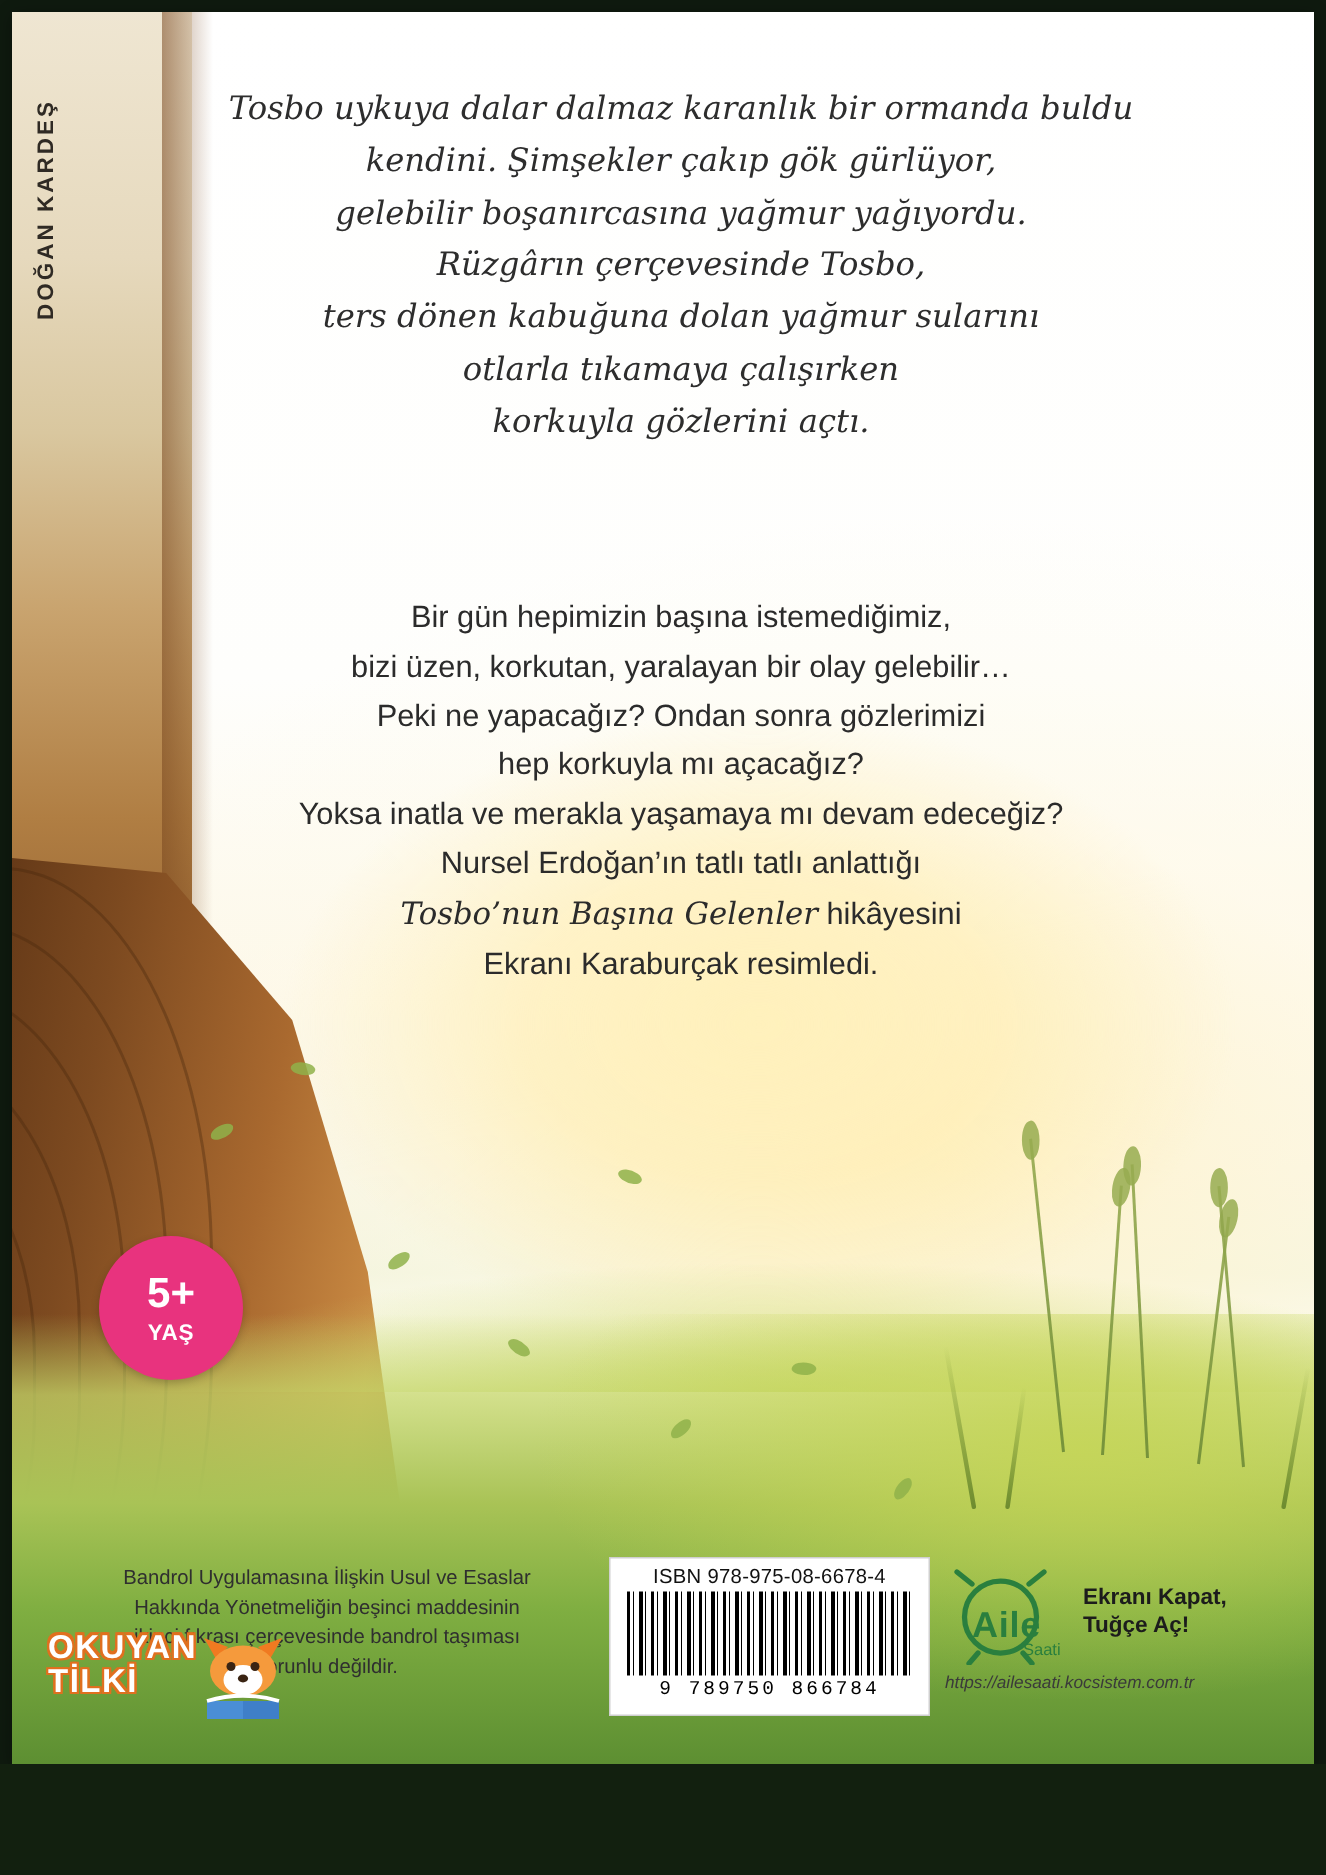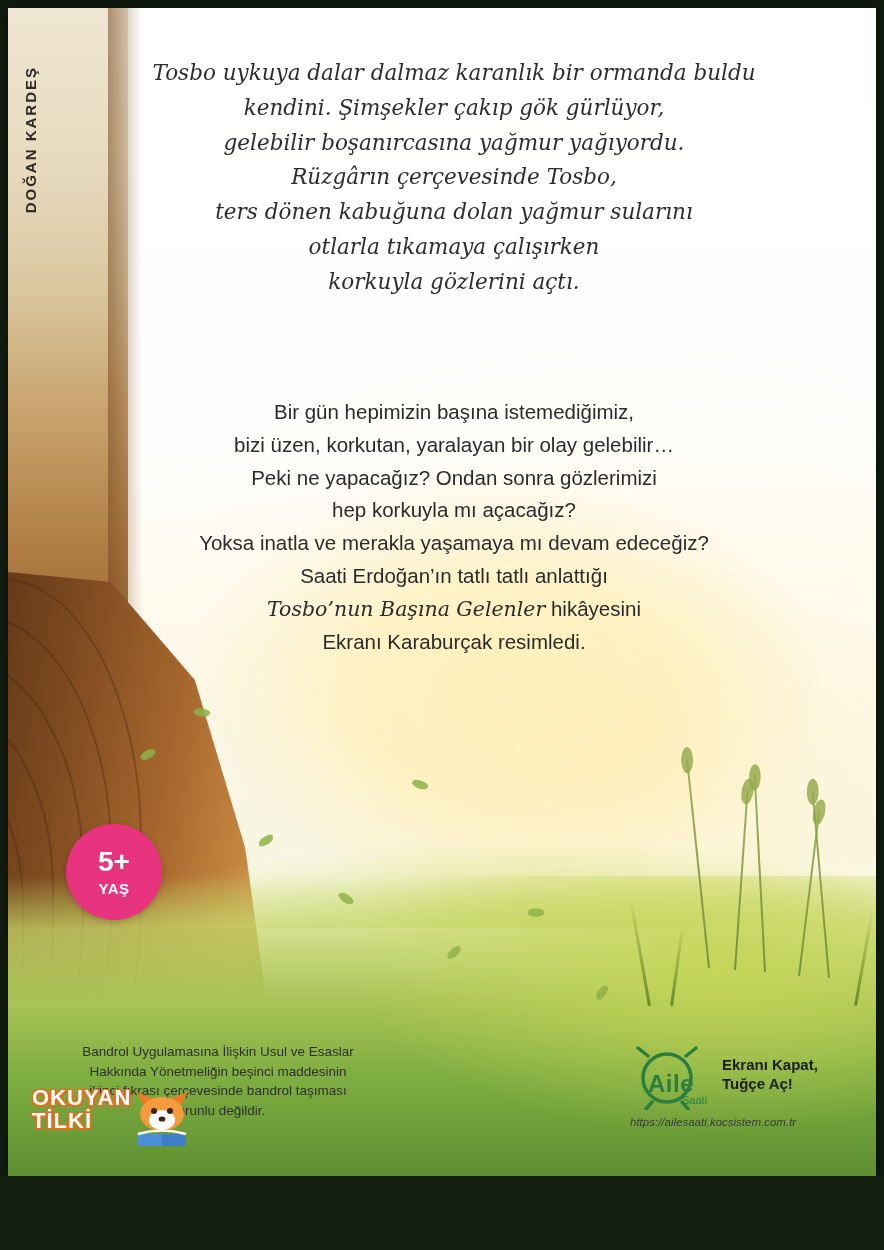--- a/index.html
+++ b/index.html
@@ -396,21 +396,21 @@
       <p>otlarla tıkamaya çalışırken</p>
       <p>korkuyla gözlerini açtı.</p>
     </div>
 
     <div class="blurb blurb-2">
       <p>Bir gün hepimizin başına istemediğimiz,</p>
       <p>bizi üzen, korkutan, yaralayan bir olay gelebilir…</p>
       <p>Peki ne yapacağız? Ondan sonra gözlerimizi</p>
       <p>hep korkuyla mı açacağız?</p>
       <p>Yoksa inatla ve merakla yaşamaya mı devam edeceğiz?</p>
-      <p>Saati Erdoğan’ın tatlı tatlı anlattığı</p>
+      <p>Nursel Erdoğan’ın tatlı tatlı anlattığı</p>
       <p>
         <span class="ital">Tosbo’nun Başına Gelenler</span><span> hikâyesini</span>
       </p>
       <p>Ekranı Karaburçak resimledi.</p>
     </div>
 
     <div class="age-badge">
       <span class="num">5+</span>
       <span class="lbl">YAŞ</span>
     </div>
@@ -434,20 +434,25 @@
             <path d="M28 44 h24 v12 h-24 Z" fill="#3f7fc8"></path>
             <path d="M4 44 q24 -7 48 0" stroke="#ffffff" stroke-width="2.5" fill="none"></path>
           </g>
         </svg>
         <div class="fox-text">
           <div>OKUYAN</div>
           <div>TİLKİ</div>
         </div>
       </div>
 
+      <div class="isbn-box">
+        <div class="isbn-label">ISBN 978-975-08-6678-4</div>
+        <div class="barcode"></div>
+        <div class="isbn-digits">9 789750 866784</div>
+      </div>
 
       <div class="aile-block">
         <svg class="aile-logo" viewBox="0 0 86 66">
           <path d="M18 12 L8 4 M56 12 L66 4" stroke="#2a7f3e" stroke-width="3.5" fill="none" stroke-linecap="round"></path>
           <circle cx="37" cy="34" r="24" fill="none" stroke="#2a7f3e" stroke-width="3.5"></circle>
           <path d="M22 58 L16 65 M52 58 L58 65" stroke="#2a7f3e" stroke-width="3.5" stroke-linecap="round"></path>
         </svg>
         <div class="aile-name">Aile</div>
         <div class="aile-sub">Saati</div>
         <div class="aile-slogan">

